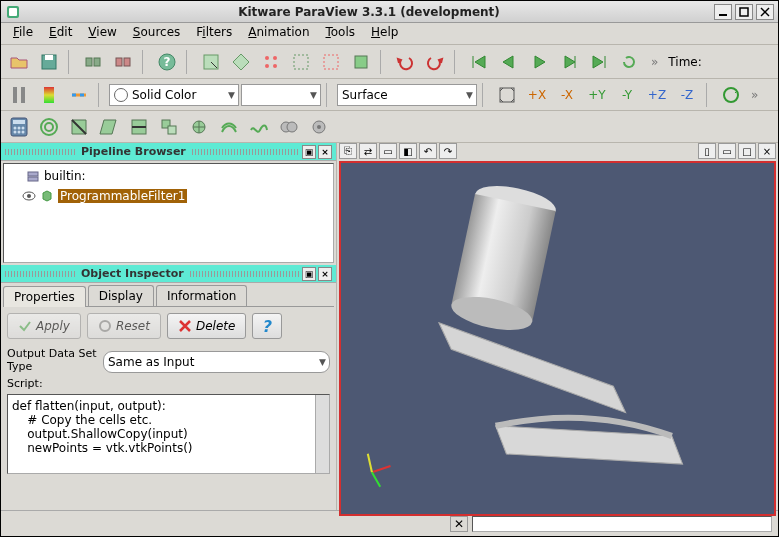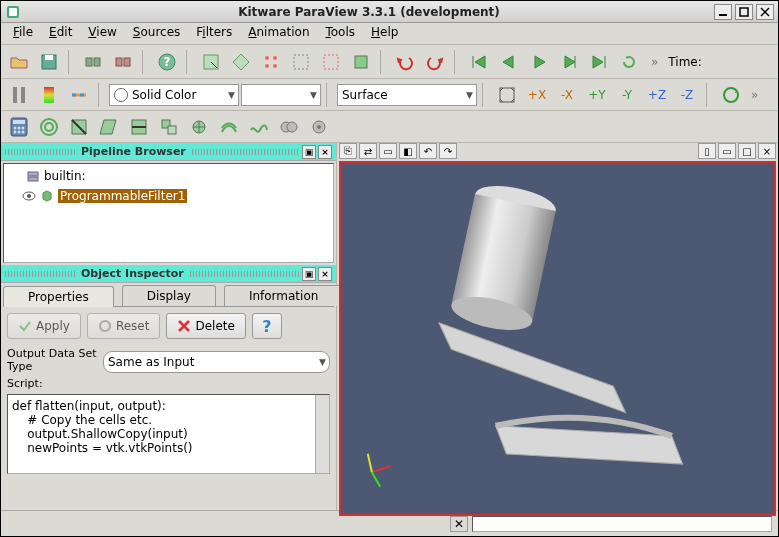--- a/index.html
+++ b/index.html
@@ -30,24 +30,24 @@
 .panelhead .pbtn { width: 14px; height: 14px; border: 1px solid #888; background: #eee; margin-left: 2px; display:flex; align-items:center; justify-content:center; font-size:9px; }
 
 .tree { background: #fff; flex: 0 0 100px; overflow: auto; padding: 2px; border: 1px inset #aaa; margin: 2px; }
 .treerow { display: flex; align-items: center; height: 20px; gap: 4px; padding-left: 2px; }
 .treerow .eye { width: 14px; height: 14px; }
 .treerow .nicon { width: 14px; height: 14px; }
 .treerow.sel .nlabel { background: #a16207; color: #fff; padding: 0 2px; }
 .treerow .nlabel { font-size: 12px; }
 
 .tabs { display: flex; border-bottom: 1px solid #999; margin: 2px 2px 0 2px; }
-.tab { padding: 3px 24px; border: 1px solid #999; border-bottom: none; background: #dcdad5; margin-right: 8px; border-radius: 3px 3px 0 0; }
+.tab { padding: 3px 10px; border: 1px solid #999; border-bottom: none; background: #dcdad5; margin-right: 2px; border-radius: 3px 3px 0 0; }
 .tab.active { background: #e8e6e0; position: relative; top: 1px; }
 
-.btnrow { display: flex; gap: 6px; padding: 6px; }
+.btnrow { display: flex; gap: 6px; padding: 6px; font-style: italic; }
 .btn { height: 26px; padding: 0 10px; border: 1px solid #999; background: linear-gradient(#f4f4f4,#ddd); border-radius: 3px; display: flex; align-items: center; gap: 4px; }
 .btn .icon { width: 14px; height: 14px; }
 
 .formrow { display: flex; align-items: flex-end; padding: 2px 6px; gap: 6px; }
 .formrow label { width: 90px; font-size: 11px; }
 .formrow .combo { flex: 1; border-radius: 9px; }
 
 .scriptbox { margin: 2px 6px; border: 1px inset #aaa; background: #fff; font-family: monospace; font-size: 11px; padding: 4px; height: 80px; overflow: auto; white-space: pre; position: relative; }
 .scrollv { position: absolute; right: 0; top: 0; bottom: 0; width: 14px; background: #ddd; border-left: 1px solid #aaa; }
 

